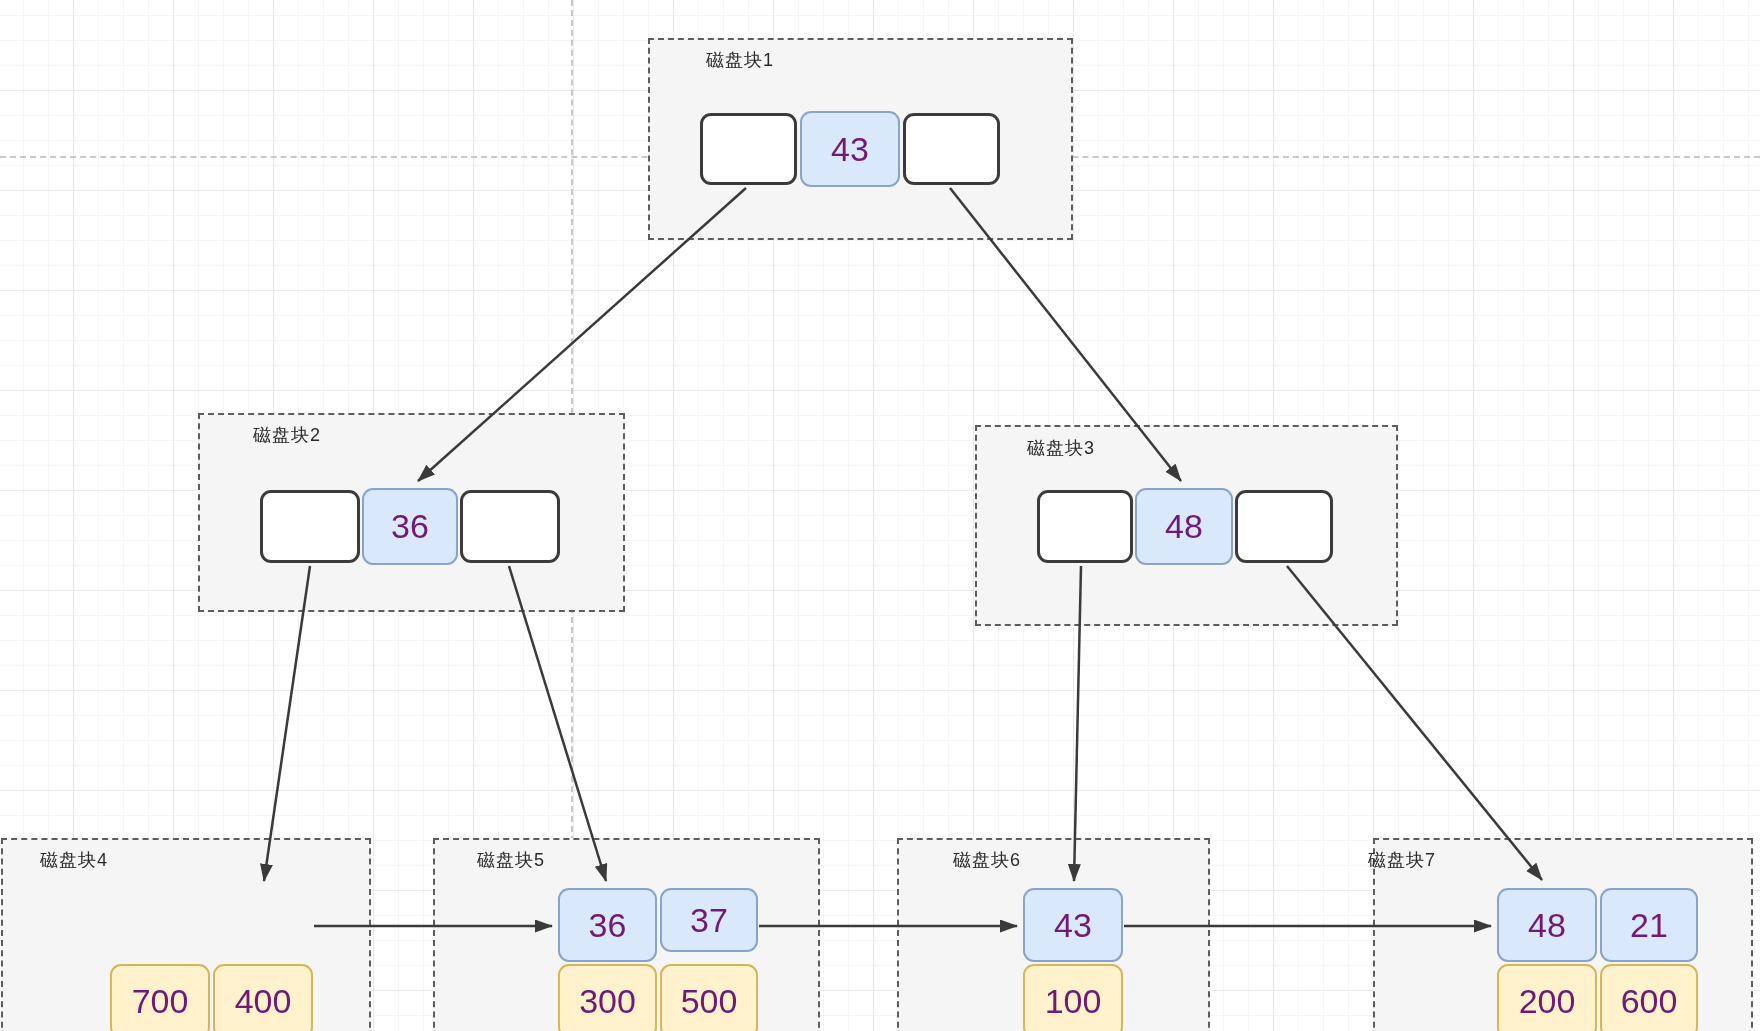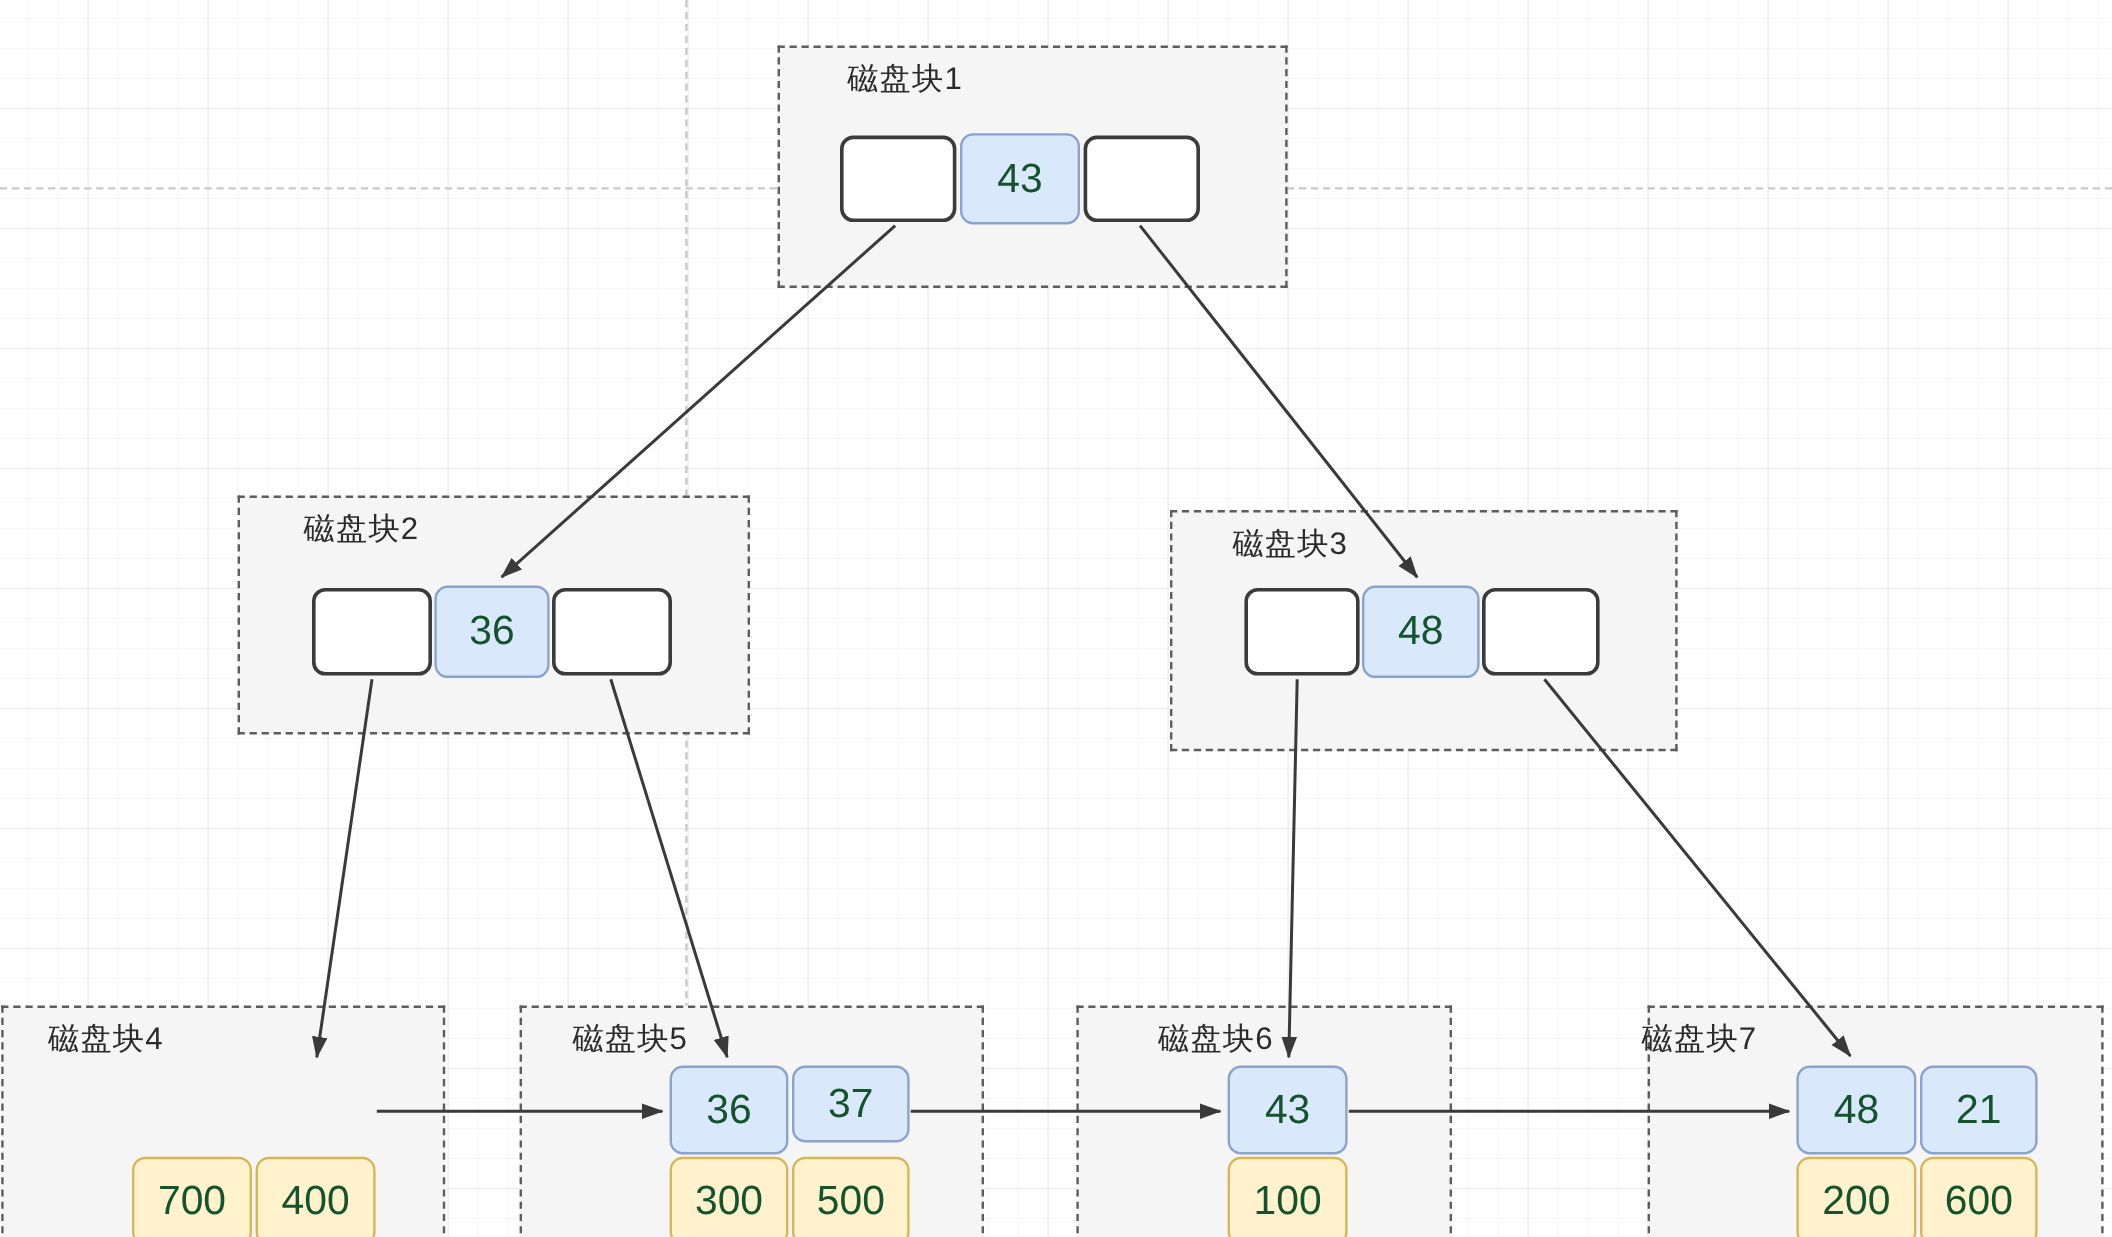--- a/index.html
+++ b/index.html
@@ -25,27 +25,27 @@
   }
   .page-line-h{
     position:absolute;left:0;top:156px;width:1760px;height:0;
     border-top:2px dashed #c9c9c9;z-index:1;
   }
   .block{
     position:absolute;background:#f5f5f5;border:2px dashed #5d5d5d;
     z-index:2;box-sizing:border-box;
   }
   .block-label{
-    position:absolute;z-index:4;color:#2b2b2b;font-size:26px;
+    position:absolute;z-index:4;color:#2b2b2b;font-size:18px;
     white-space:nowrap;letter-spacing:1px;
   }
   .cell{
     position:absolute;z-index:4;box-sizing:border-box;border-radius:11px;
     display:flex;align-items:center;justify-content:center;
-    font-size:34px;color:#14532d;
+    font-size:34px;color:#701a75;
   }
   .pointer{background:#ffffff;border:3px solid #3b3b3b;}
   .key{background:#dae8fc;border:2px solid #8aa3cc;}
   .data{background:#fff2cc;border:2px solid #d6b656;}
   svg.arrows{position:absolute;left:0;top:0;z-index:5;pointer-events:none;}
 </style>
 </head>
 <body>
 
 <div class="canvas">
@@ -77,21 +77,21 @@
   <div class="cell data" style="left:213px;top:964px;width:100px;height:74px;">400</div>
 
   <div class="block" style="left:433px;top:838px;width:387px;height:200px;"></div>
   <div class="block-label" style="left:477px;top:848px;">磁盘块5</div>
   <div class="cell key" style="left:558px;top:888px;width:99px;height:74px;">36</div>
   <div class="cell key" style="left:660px;top:888px;width:98px;height:64px;">37</div>
   <div class="cell data" style="left:558px;top:964px;width:99px;height:74px;">300</div>
   <div class="cell data" style="left:660px;top:964px;width:98px;height:74px;">500</div>
 
   <div class="block" style="left:897px;top:838px;width:313px;height:200px;"></div>
-  <div class="block-label" style="left:953px;top:848px;margin-left:12px;">磁盘块6</div>
+  <div class="block-label" style="left:953px;top:848px;">磁盘块6</div>
   <div class="cell key" style="left:1023px;top:888px;width:100px;height:74px;">43</div>
   <div class="cell data" style="left:1023px;top:964px;width:100px;height:74px;">100</div>
 
   <div class="block" style="left:1373px;top:838px;width:380px;height:200px;"></div>
   <div class="block-label" style="left:1368px;top:848px;">磁盘块7</div>
   <div class="cell key" style="left:1497px;top:888px;width:100px;height:74px;">48</div>
   <div class="cell key" style="left:1600px;top:888px;width:98px;height:74px;">21</div>
   <div class="cell data" style="left:1497px;top:964px;width:100px;height:74px;">200</div>
   <div class="cell data" style="left:1600px;top:964px;width:98px;height:74px;">600</div>
 

